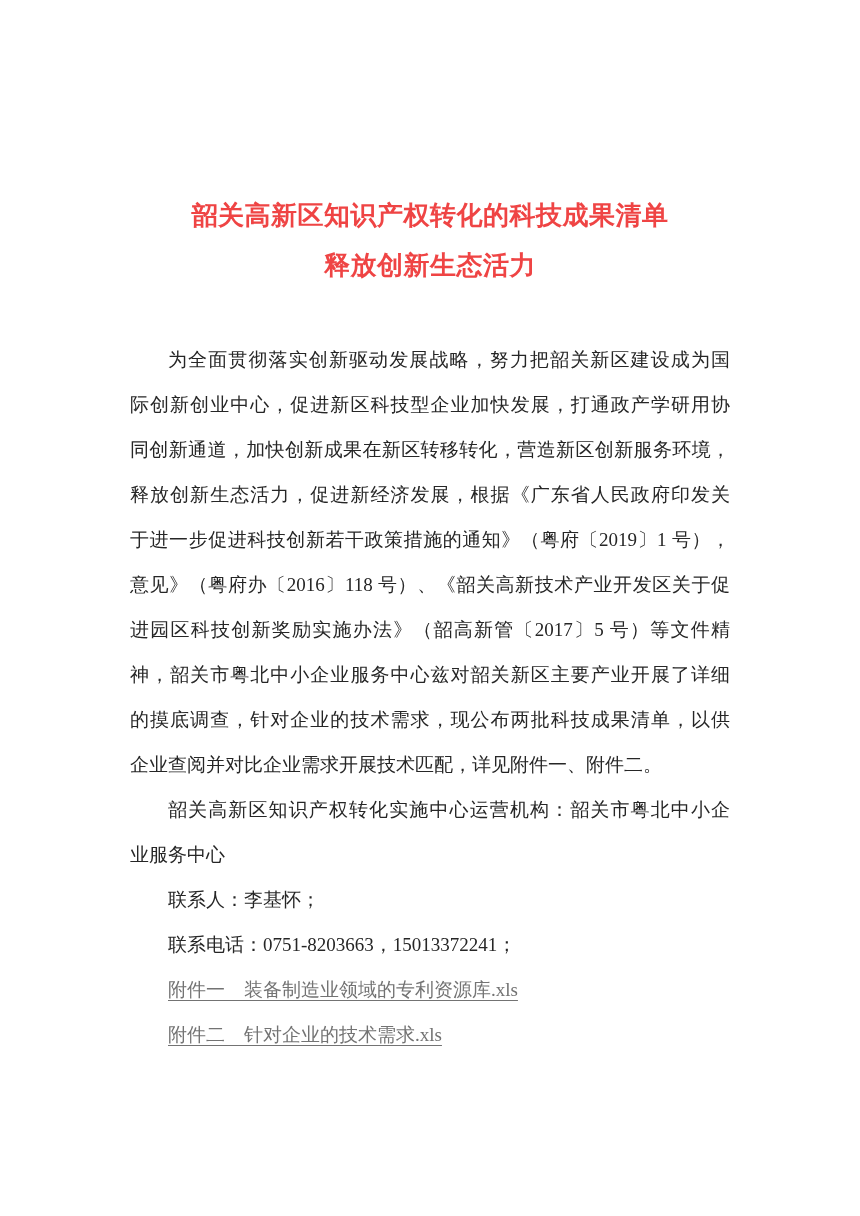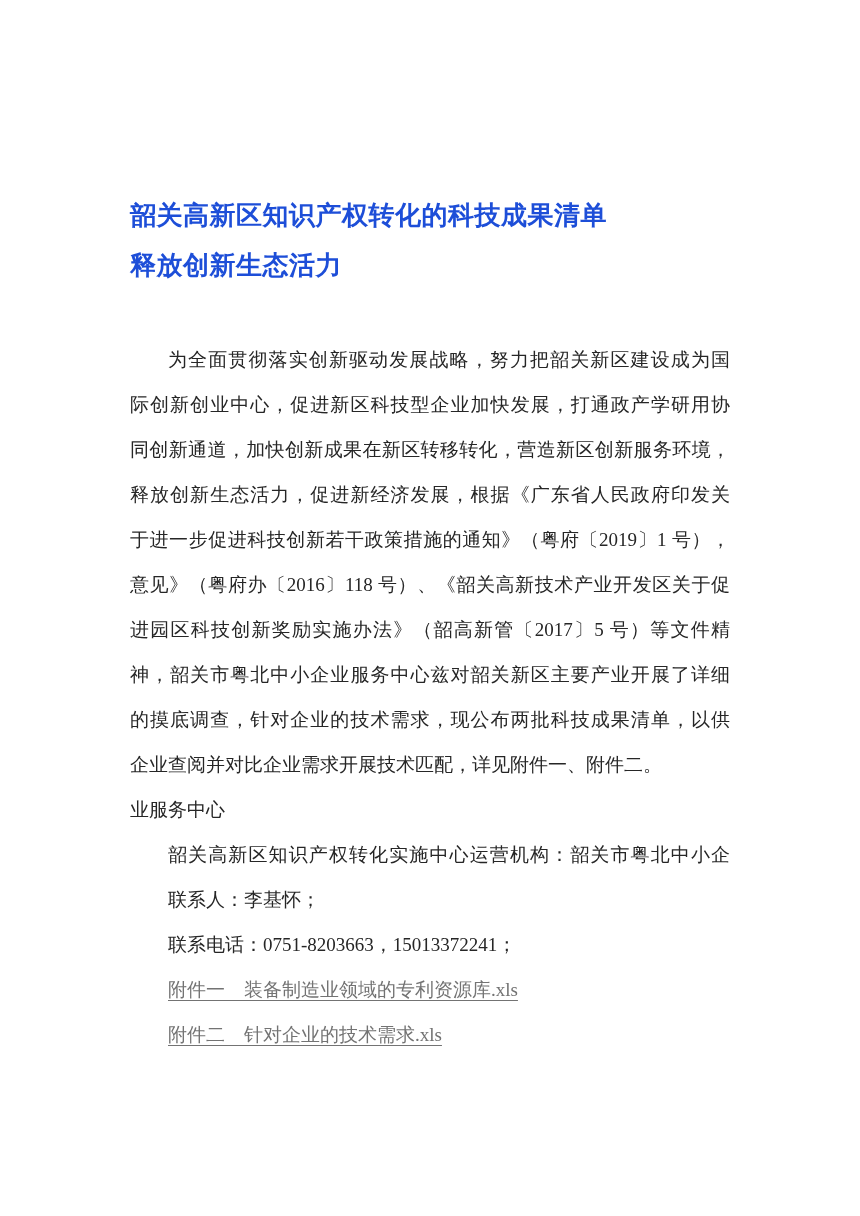--- a/index.html
+++ b/index.html
@@ -9,24 +9,24 @@
     height: 1216px;
     background: #ffffff;
     overflow: hidden;
     font-family: "Liberation Serif", "DejaVu Serif", serif;
   }
   .title-block {
     position: absolute;
     left: 130px;
     top: 190px;
     width: 600px;
-    text-align: left;
+    text-align: center;
     font-family: "Liberation Sans", "DejaVu Sans", sans-serif;
     font-weight: bold;
-    color: #1d4ed8;
+    color: #ef4444;
     font-size: 26px;
     line-height: 50px;
     letter-spacing: 0.5px;
   }
   .body-block {
     position: absolute;
     left: 130px;
     top: 337px;
     width: 600px;
     font-size: 19px;
@@ -68,22 +68,22 @@
     <div class="line j">际创新创业中心，促进新区科技型企业加快发展，打通政产学研用协</div>
     <div class="line j">同创新通道，加快创新成果在新区转移转化，营造新区创新服务环境，</div>
     <div class="line j">释放创新生态活力，促进新经济发展，根据《广东省人民政府印发关</div>
     <div class="line j">于进一步促进科技创新若干政策措施的通知》（粤府〔2019〕1 号），</div>
     <div class="line j">意见》（粤府办〔2016〕118 号）、《韶关高新技术产业开发区关于促</div>
     <div class="line j">进园区科技创新奖励实施办法》（韶高新管〔2017〕5 号）等文件精</div>
     <div class="line j">神，韶关市粤北中小企业服务中心兹对韶关新区主要产业开展了详细</div>
     <div class="line j">的摸底调查，针对企业的技术需求，现公布两批科技成果清单，以供</div>
     <div class="line">企业查阅并对比企业需求开展技术匹配，详见附件一、附件二。</div>
 
+    <div class="line j i">韶关高新区知识产权转化实施中心运营机构：韶关市粤北中小企</div>
     <div class="line">业服务中心</div>
-    <div class="line j i">韶关高新区知识产权转化实施中心运营机构：韶关市粤北中小企</div>
 
     <div class="line i">联系人：李基怀；</div>
     <div class="line i">联系电话：0751-8203663，15013372241；</div>
 
     <div class="line i">
       <a class="doc-link">附件一　装备制造业领域的专利资源库.xls</a>
     </div>
     <div class="line i">
       <a class="doc-link">附件二　针对企业的技术需求.xls</a>
     </div>

